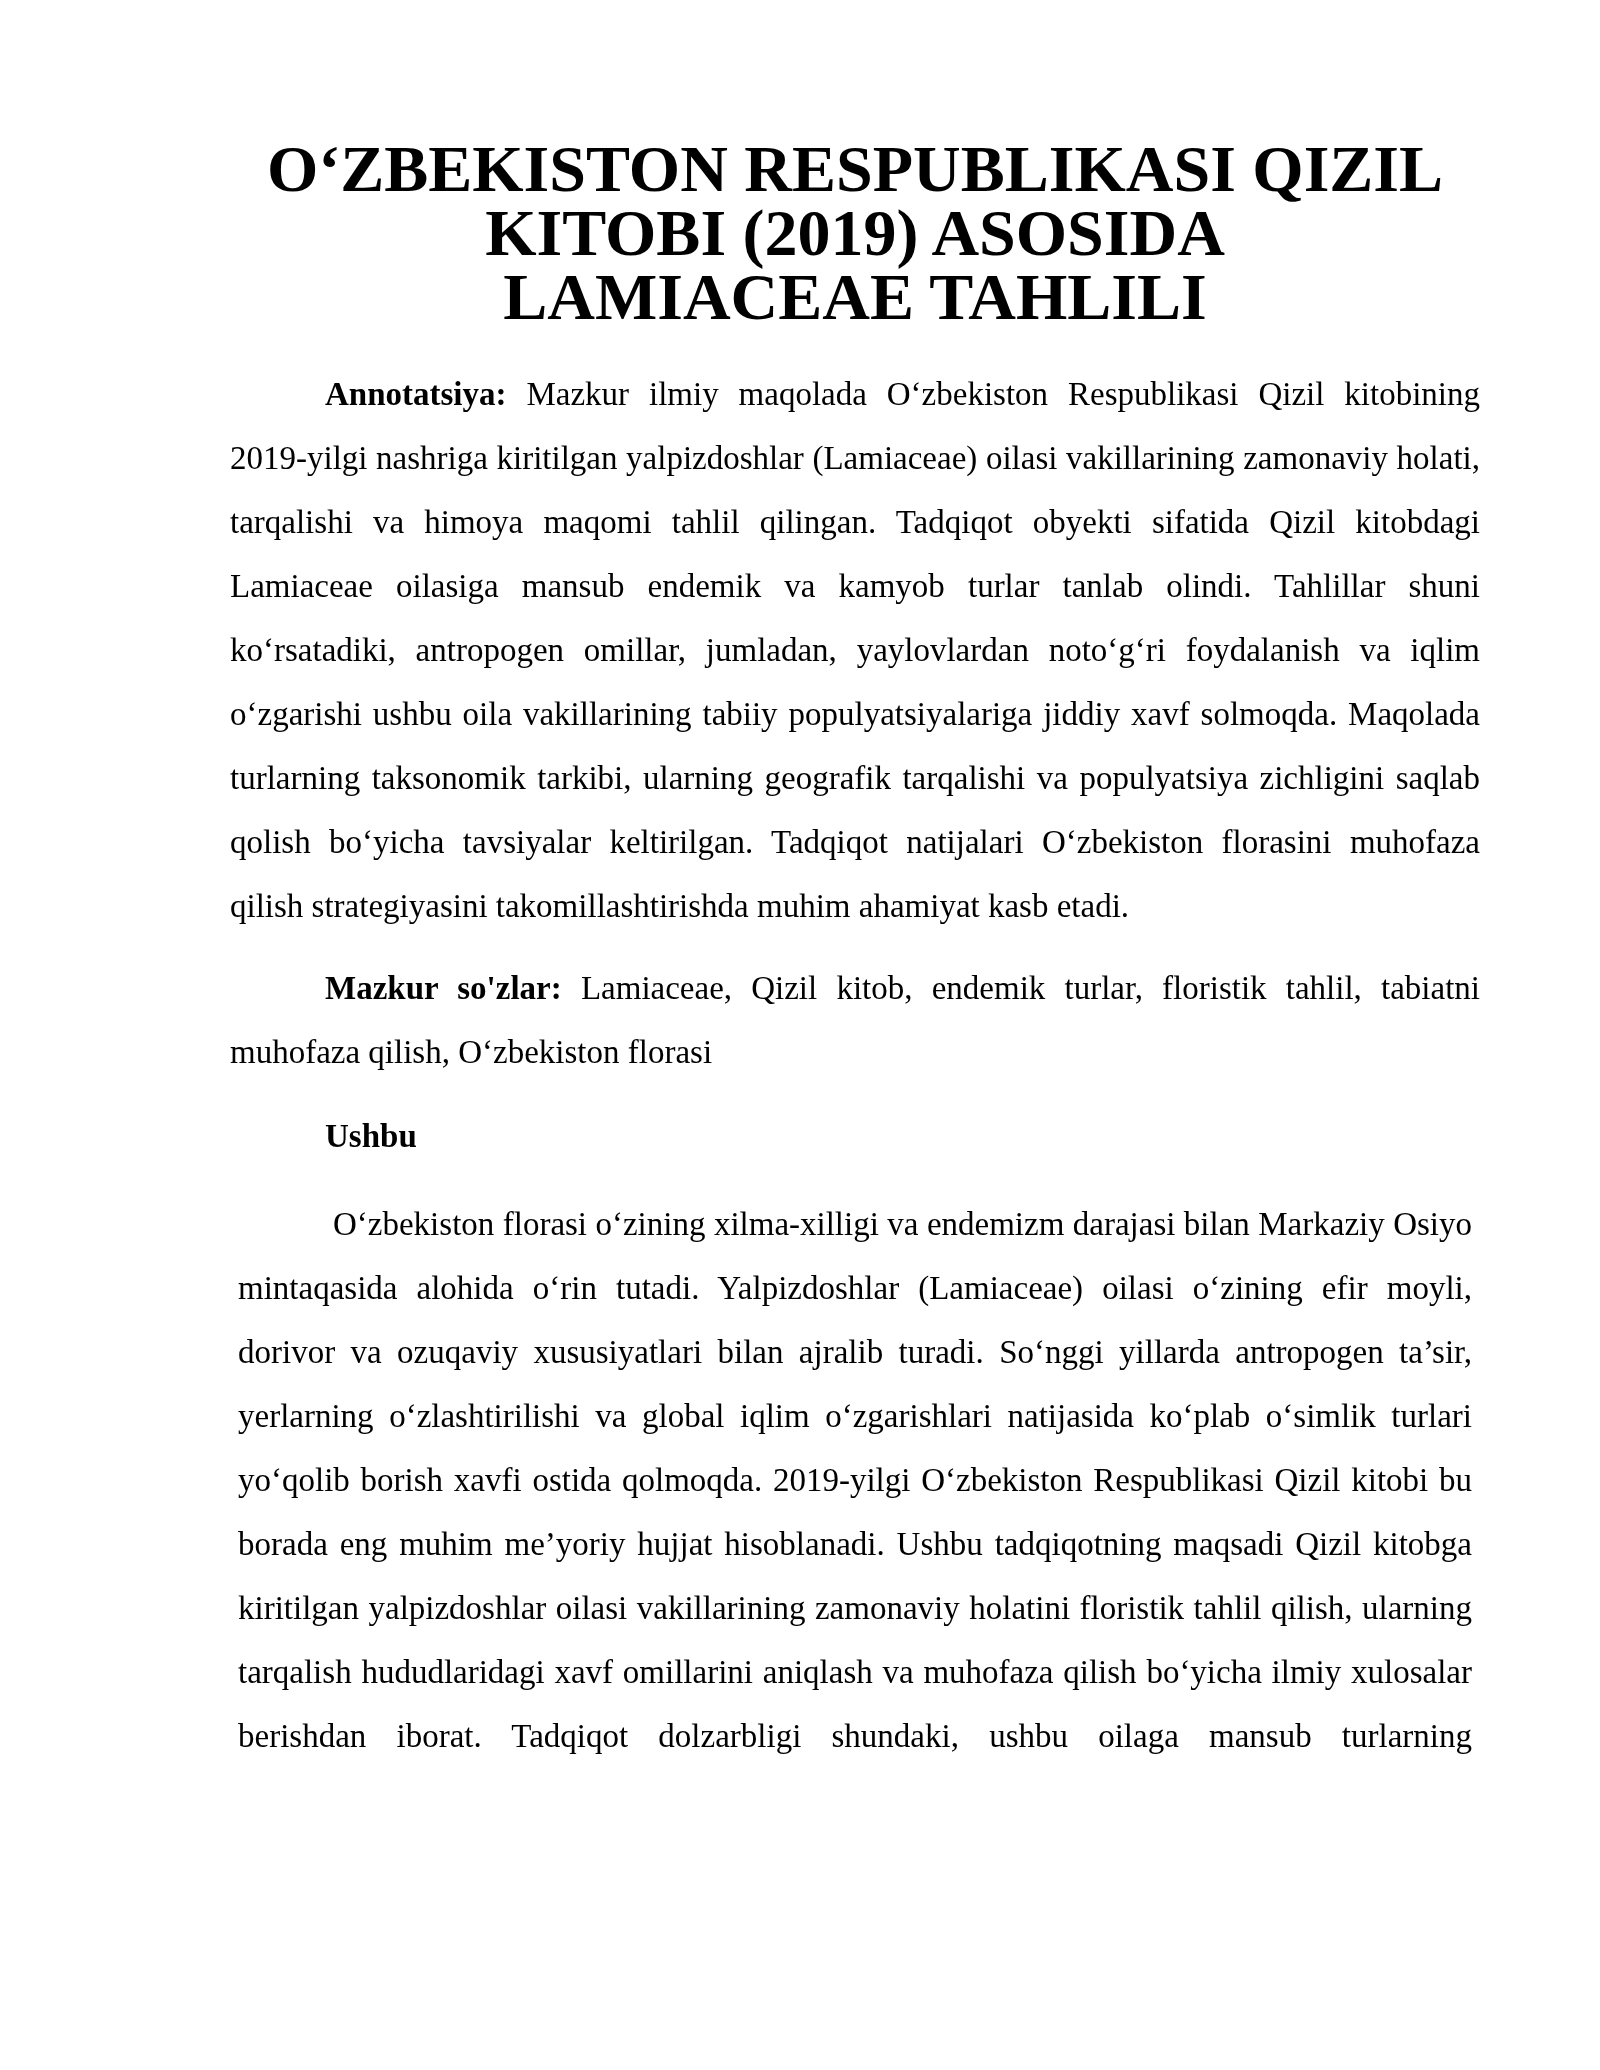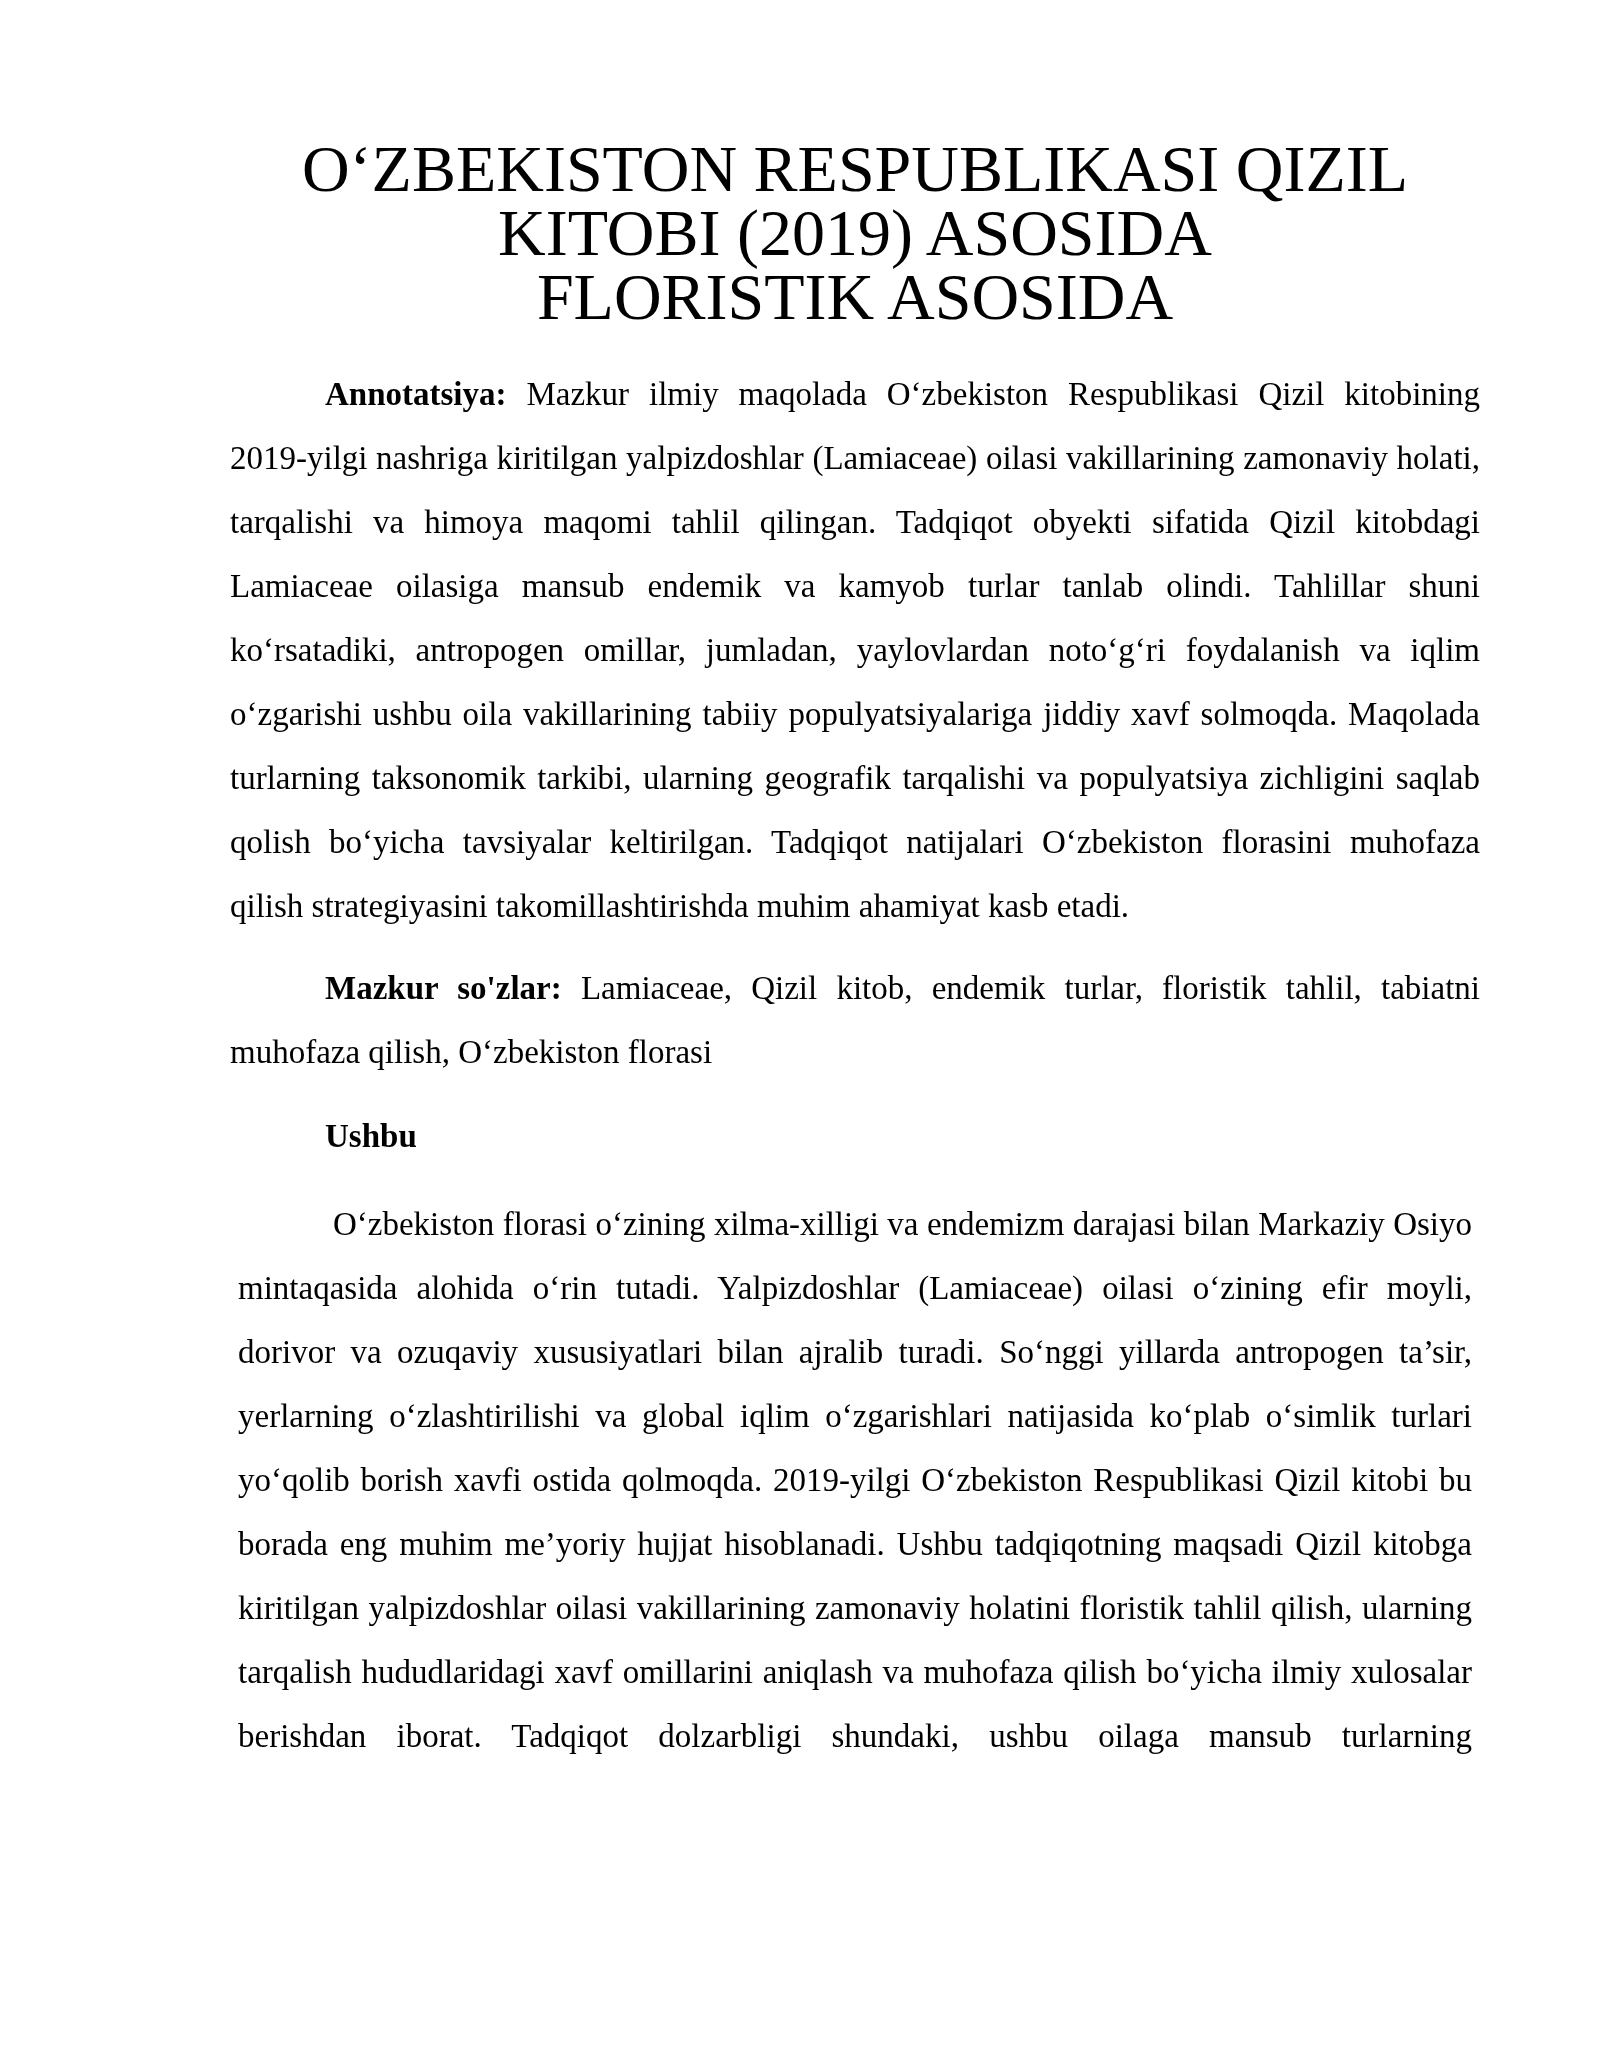--- a/index.html
+++ b/index.html
@@ -15,21 +15,21 @@
     background: #ffffff;
     color: #000000;
     font-family: "Liberation Serif", "DejaVu Serif", serif;
     font-size: 33px;
     line-height: 64px;
     padding: 137px 120px 0 230px;
     overflow: hidden;
   }
   .doc-title {
     text-align: center;
-    font-weight: 400;
+    font-weight: 700;
     margin: 0 0 33px 0;
   }
   .doc-title .title-line {
     display: block;
   }
   p.para {
     margin: 0 0 18px 0;
     text-align: justify;
     text-indent: 95px;
   }
@@ -51,21 +51,21 @@
     font-weight: 700;
   }
 </style>
 </head>
 <body>
 
 <div class="page">
 
   <h1 class="doc-title">
     <span class="title-line">OʻZBEKISTON RESPUBLIKASI QIZIL KITOBI (2019) ASOSIDA</span>
-    <span class="title-line">FLORISTIK ASOSIDA</span>
+    <span class="title-line">LAMIACEAE TAHLILI</span>
   </h1>
 
   <p class="para abstract-para"><span class="inline-label">Annotatsiya:</span><span> Mazkur ilmiy maqolada Oʻzbekiston Respublikasi Qizil kitobining 2019-yilgi nashriga kiritilgan yalpizdoshlar (Lamiaceae) oilasi vakillarining zamonaviy holati, tarqalishi va himoya maqomi tahlil qilingan. Tadqiqot obyekti sifatida Qizil kitobdagi Lamiaceae oilasiga mansub endemik va kamyob turlar tanlab olindi. Tahlillar shuni koʻrsatadiki, antropogen omillar, jumladan, yaylovlardan notoʻgʻri foydalanish va iqlim oʻzgarishi ushbu oila vakillarining tabiiy populyatsiyalariga jiddiy xavf solmoqda. Maqolada turlarning taksonomik tarkibi, ularning geografik tarqalishi va populyatsiya zichligini saqlab qolish boʻyicha tavsiyalar keltirilgan. Tadqiqot natijalari Oʻzbekiston florasini muhofaza qilish strategiyasini takomillashtirishda muhim ahamiyat kasb etadi.</span></p>
 
   <p class="para keywords-para"><span class="inline-label">Mazkur so'zlar:</span><span> Lamiaceae, Qizil kitob, endemik turlar, floristik tahlil, tabiatni muhofaza qilish, Oʻzbekiston florasi</span></p>
 
   <h2 class="section-heading" style="font-size:33px;">Ushbu</h2>
 
   <p class="intro-para">Oʻzbekiston florasi oʻzining xilma-xilligi va endemizm darajasi bilan Markaziy Osiyo mintaqasida alohida oʻrin tutadi. Yalpizdoshlar (Lamiaceae) oilasi oʻzining efir moyli, dorivor va ozuqaviy xususiyatlari bilan ajralib turadi. Soʻnggi yillarda antropogen ta’sir, yerlarning oʻzlashtirilishi va global iqlim oʻzgarishlari natijasida koʻplab oʻsimlik turlari yoʻqolib borish xavfi ostida qolmoqda. 2019-yilgi Oʻzbekiston Respublikasi Qizil kitobi bu borada eng muhim me’yoriy hujjat hisoblanadi. Ushbu tadqiqotning maqsadi Qizil kitobga kiritilgan yalpizdoshlar oilasi vakillarining zamonaviy holatini floristik tahlil qilish, ularning tarqalish hududlaridagi xavf omillarini aniqlash va muhofaza qilish boʻyicha ilmiy xulosalar berishdan iborat. Tadqiqot dolzarbligi shundaki, ushbu oilaga mansub turlarning</p>
 

